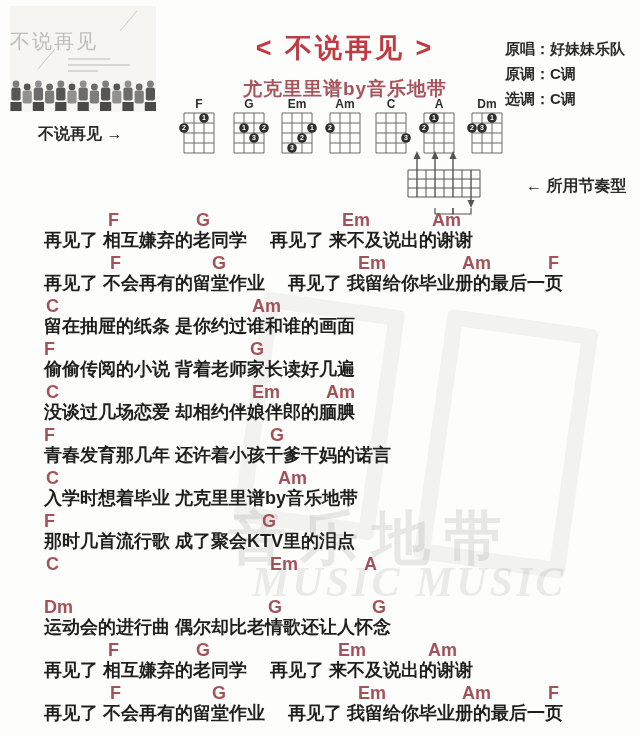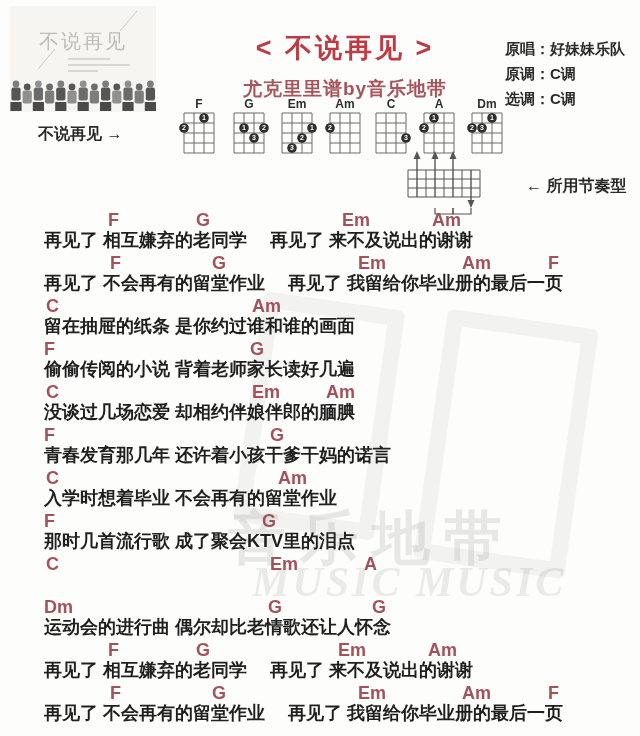--- a/index.html
+++ b/index.html
@@ -11,21 +11,21 @@
   
   .watermark{position:absolute;left:0;top:0;width:640px;height:660px;z-index:0;}
   .wm-shape{position:absolute;border:16px solid rgba(130,130,130,0.09);}
   .wm-s1{left:248px;top:300px;width:110px;height:200px;transform:rotate(8deg);border-radius:6px;}
   .wm-s2{left:430px;top:318px;width:120px;height:220px;transform:rotate(8deg);border-radius:6px;}
   .wm-cn{position:absolute;left:228px;top:500px;font-size:58px;font-weight:bold;color:rgba(120,120,120,0.16);letter-spacing:14px;white-space:nowrap;}
   .wm-en{position:absolute;left:252px;top:558px;font-size:42px;font-weight:bold;font-style:italic;color:rgba(120,120,120,0.14);font-family:"Liberation Serif","DejaVu Serif",serif;letter-spacing:3px;white-space:nowrap;}
   
   .content{position:absolute;left:0;top:0;width:640px;height:736px;z-index:1;}
   .album{position:absolute;left:10px;top:6px;width:146px;height:106px;background:#f6f5f2;overflow:hidden;}
-  .album-title{position:absolute;left:0;top:22px;width:146px;text-align:center;font-size:20px;font-weight:300;color:#bdbdb8;letter-spacing:2px;}
+  .album-title{position:absolute;left:0;top:22px;width:146px;text-align:left;font-size:20px;font-weight:300;color:#bdbdb8;letter-spacing:2px;}
   .album-line{position:absolute;background:#d8d7d3;height:2px;}
   .al1{left:58px;top:52px;width:42px;}
   .al2{left:58px;top:58px;width:62px;}
   .al3{left:58px;top:64px;width:30px;}
   .album-diag{position:absolute;width:1px;height:26px;background:#cfcec9;}
   .ad1{left:118px;top:2px;transform:rotate(40deg);}
   .ad2{left:36px;top:40px;transform:rotate(40deg);}
   .album-people{position:absolute;left:0;bottom:0;width:146px;height:40px;}
   .page-title{position:absolute;left:190px;top:30px;width:310px;text-align:center;
     font-size:27px;font-weight:bold;color:#bf3a43;letter-spacing:3px;white-space:nowrap;}
@@ -279,21 +279,21 @@
         <div class="lyric-text">没谈过几场恋爱 却相约伴娘伴郎的腼腆</div>
       </div>
       <div class="lyric-line">
         <span class="chord" style="left: 44px;">F</span>
         <span class="chord" style="left: 270px;">G</span>
         <div class="lyric-text">青春发育那几年 还许着小孩干爹干妈的诺言</div>
       </div>
       <div class="lyric-line">
         <span class="chord" style="left: 46px;">C</span>
         <span class="chord" style="left: 278px;">Am</span>
-        <div class="lyric-text">入学时想着毕业 不会再有的留堂作业</div>
+        <div class="lyric-text">入学时想着毕业 尤克里里谱by音乐地带</div>
       </div>
       <div class="lyric-line">
         <span class="chord" style="left: 44px;">F</span>
         <span class="chord" style="left: 262px;">G</span>
         <div class="lyric-text">那时几首流行歌 成了聚会KTV里的泪点</div>
       </div>
       <div class="lyric-line">
         <span class="chord" style="left: 46px;">C</span>
         <span class="chord" style="left: 270px;">Em</span>
         <span class="chord" style="left: 364px;">A</span>

